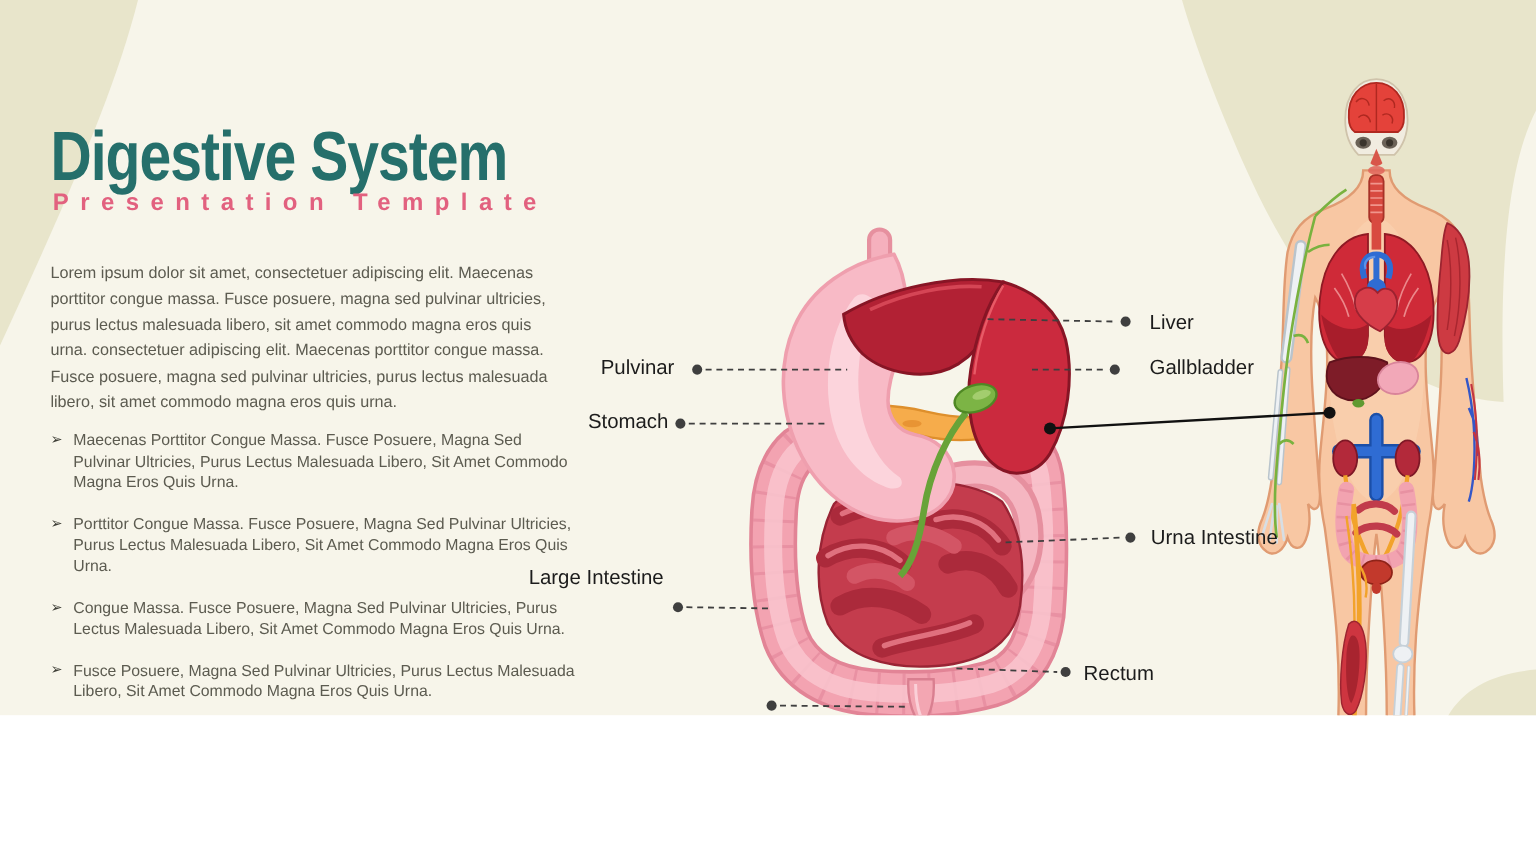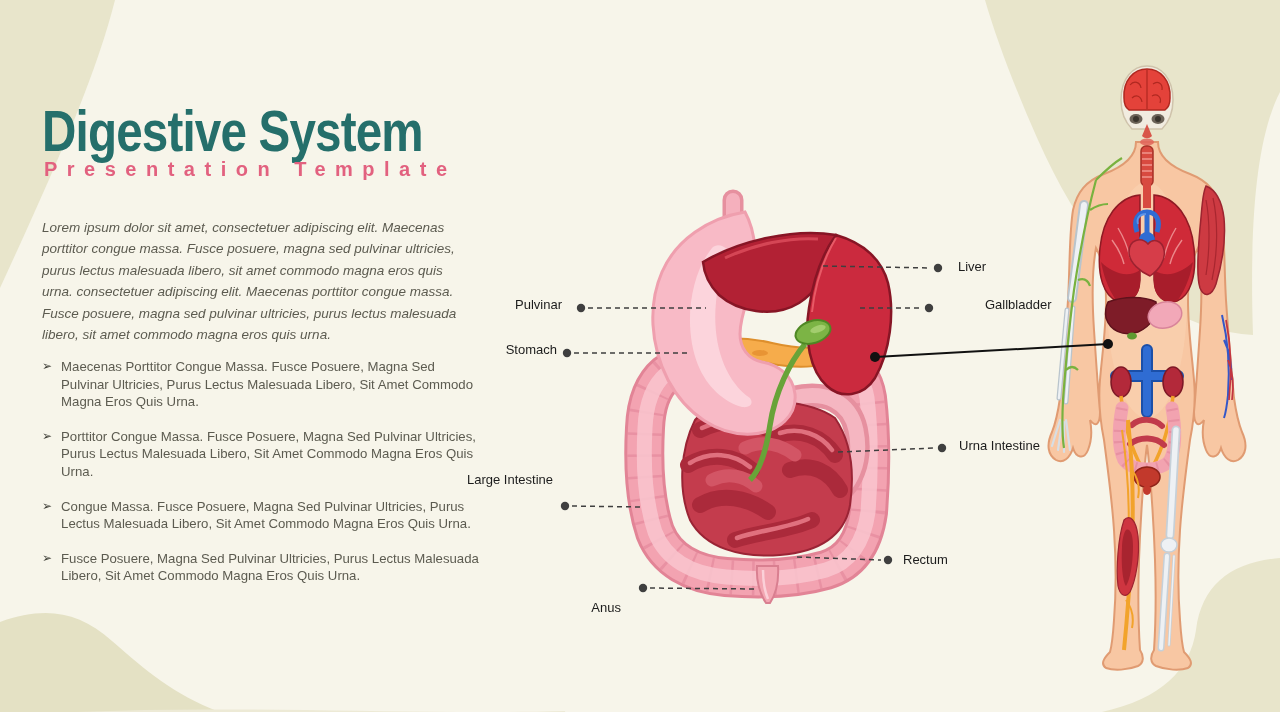--- a/index.html
+++ b/index.html
@@ -1,34 +1,34 @@
 <!DOCTYPE html>
 <html style="--c-title: #256F6B; --c-subtitle: #E2617F; --c-body-text: #5C5B50; --c-label-text: #1C1C1C; --c-background: #F7F5EA; --c-background-blob: #E8E5CB; --c-leader-line: #3F3F3F; --c-liver-red: #C32A3E; --c-stomach-pink: #F8BAC6; --c-large-intestine-pink: #F3A3B1; --c-small-intestine-red: #C43C4D; --c-pancreas-orange: #F6AC4B; --c-gallbladder-green: #7CB445; --c-skin: #F8C7A3;"><head>
 <meta charset="utf-8">
 <style>
   html,body{margin:0;padding:0;width:1280px;height:720px;overflow:hidden;
     font-family:"Liberation Sans",sans-serif;}
-  .slide{position:relative;width:1280px;height:712px;background:var(--c-background,#f7f5ea);overflow:hidden;}
+  .slide{position:relative;width:1280px;height:596px;background:var(--c-background,#f7f5ea);overflow:hidden;}
   .art{position:absolute;left:0;top:0;width:1280px;height:720px;}
 
   .title{position:absolute;left:42px;top:58px;font-size:58px;font-weight:800;
     color:var(--c-title,#256f6b);letter-spacing:-1px;transform:scaleX(.82);transform-origin:0 0;
     white-space:nowrap;}
   .subtitle{position:absolute;left:44px;top:158px;font-size:20px;font-weight:700;
     letter-spacing:9.5px;color:var(--c-subtitle,#e2617f);white-space:nowrap;}
   .intro{position:absolute;left:42px;top:203px;width:426px;font-size:13.5px;
-    line-height:21.6px;color:var(--c-body-text,#5c5b50);font-style:italic;}
+    line-height:21.6px;color:var(--c-body-text,#5c5b50);}
   .bullets{position:absolute;left:42px;top:358px;width:438px;margin:0;padding:0;list-style:none;}
   .bullet{display:flex;gap:9px;margin:0 0 17px 0;font-size:13.2px;line-height:17.6px;
     color:var(--c-body-text,#5c5b50);}
   .bullet .marker{flex:0 0 auto;font-size:12px;line-height:17.6px;color:#3e3e36;}
 
-  .dlabel{position:absolute;font-size:13px;color:var(--c-label-text,#1c1c1c);white-space:nowrap;}
+  .dlabel{position:absolute;font-size:17px;color:var(--c-label-text,#1c1c1c);white-space:nowrap;}
   #lbl-liver{left:958px;top:259px}
-  #lbl-gallbladder{left:985px;top:297px}
+  #lbl-gallbladder{left:958px;top:297px}
   #lbl-stomach{right:718px;top:297px}
   #lbl-pancreas{right:723px;top:342px}
   #lbl-small-intestine{left:959px;top:438px}
   #lbl-large-intestine{right:727px;top:472px}
   #lbl-rectum{left:903px;top:552px}
   #lbl-anus{right:659px;top:600px}
 </style>
 </head>
 <body>
 

